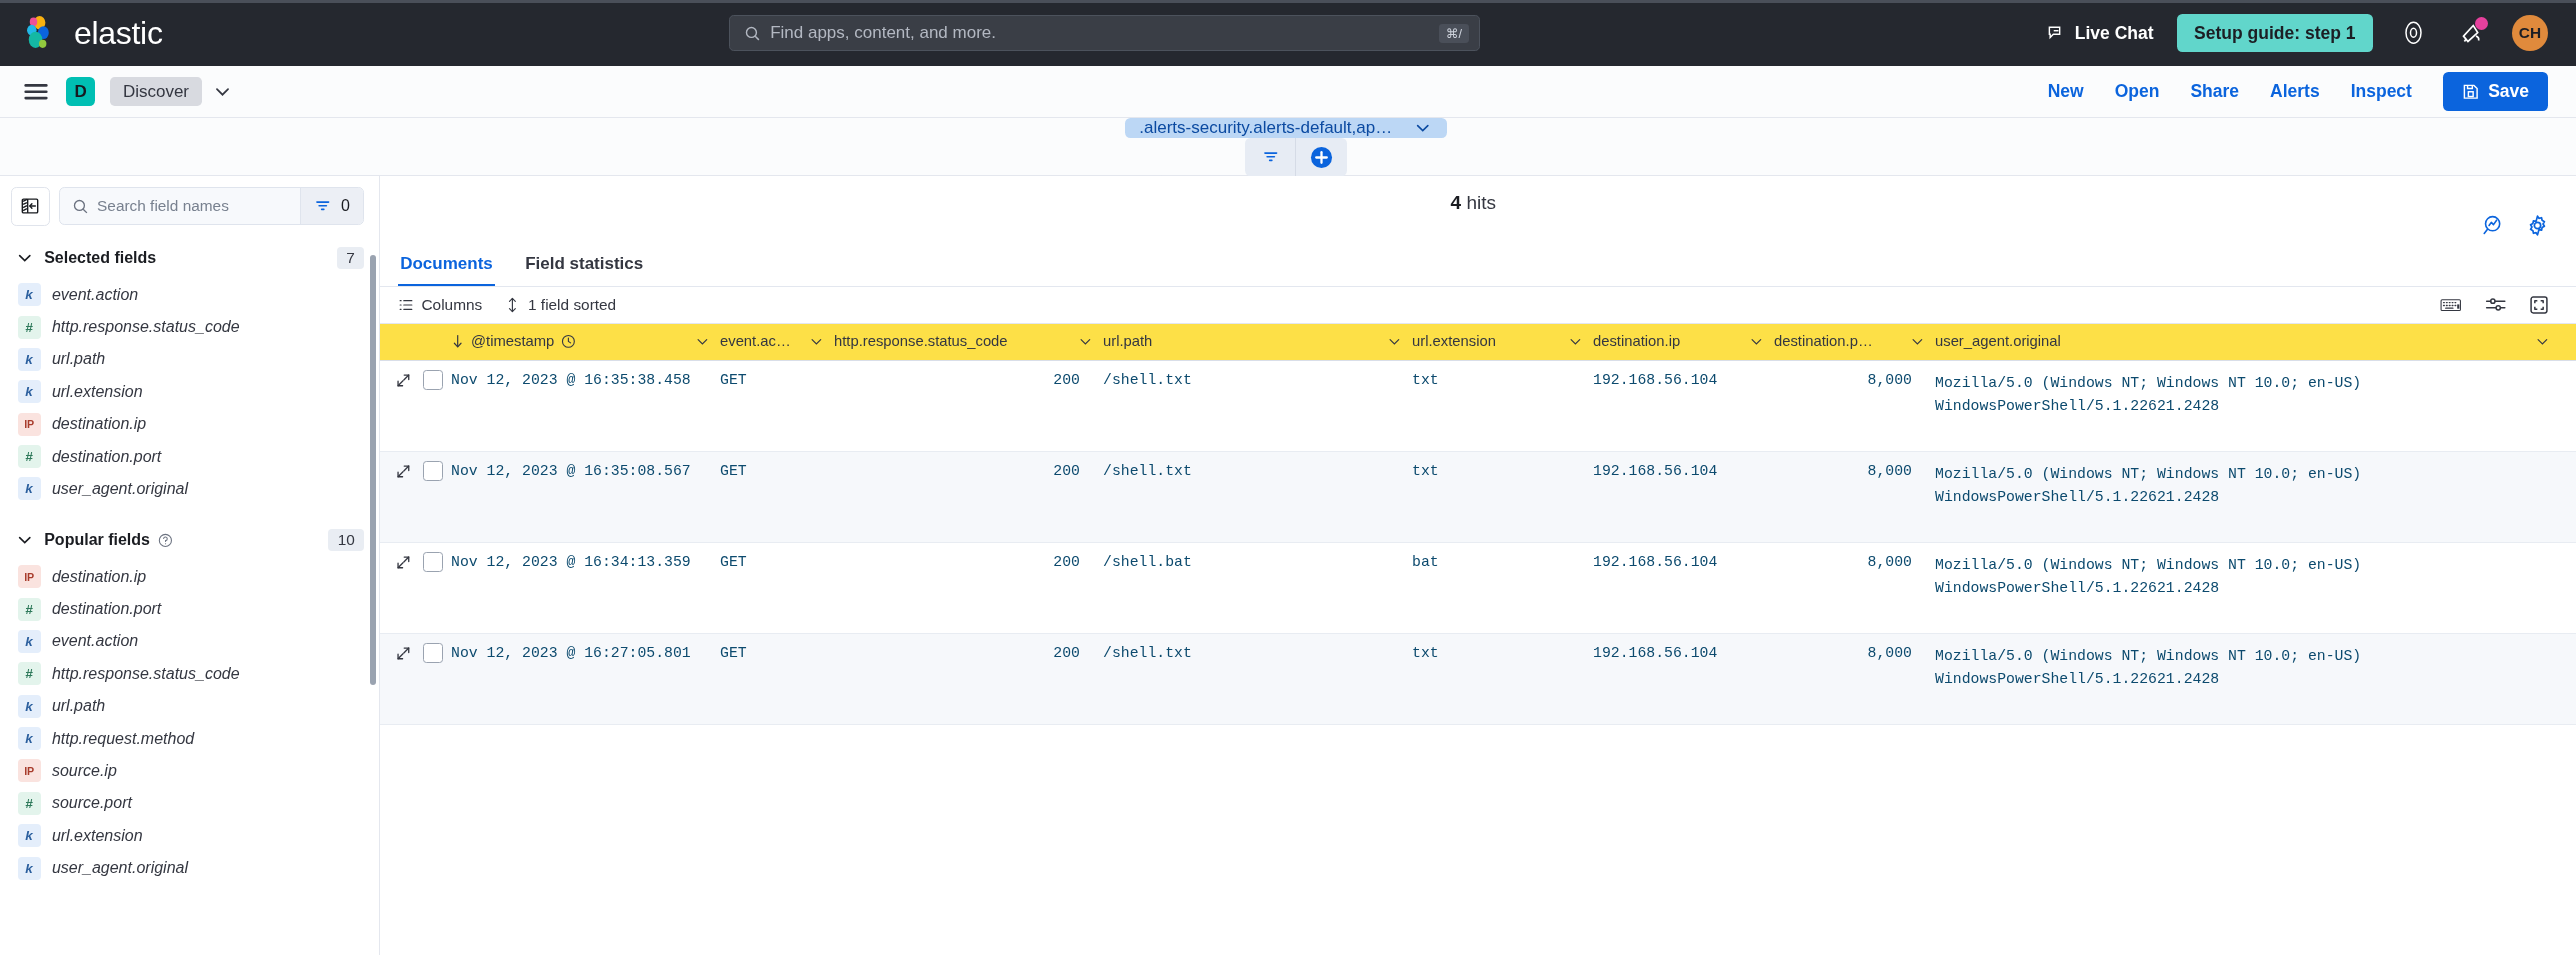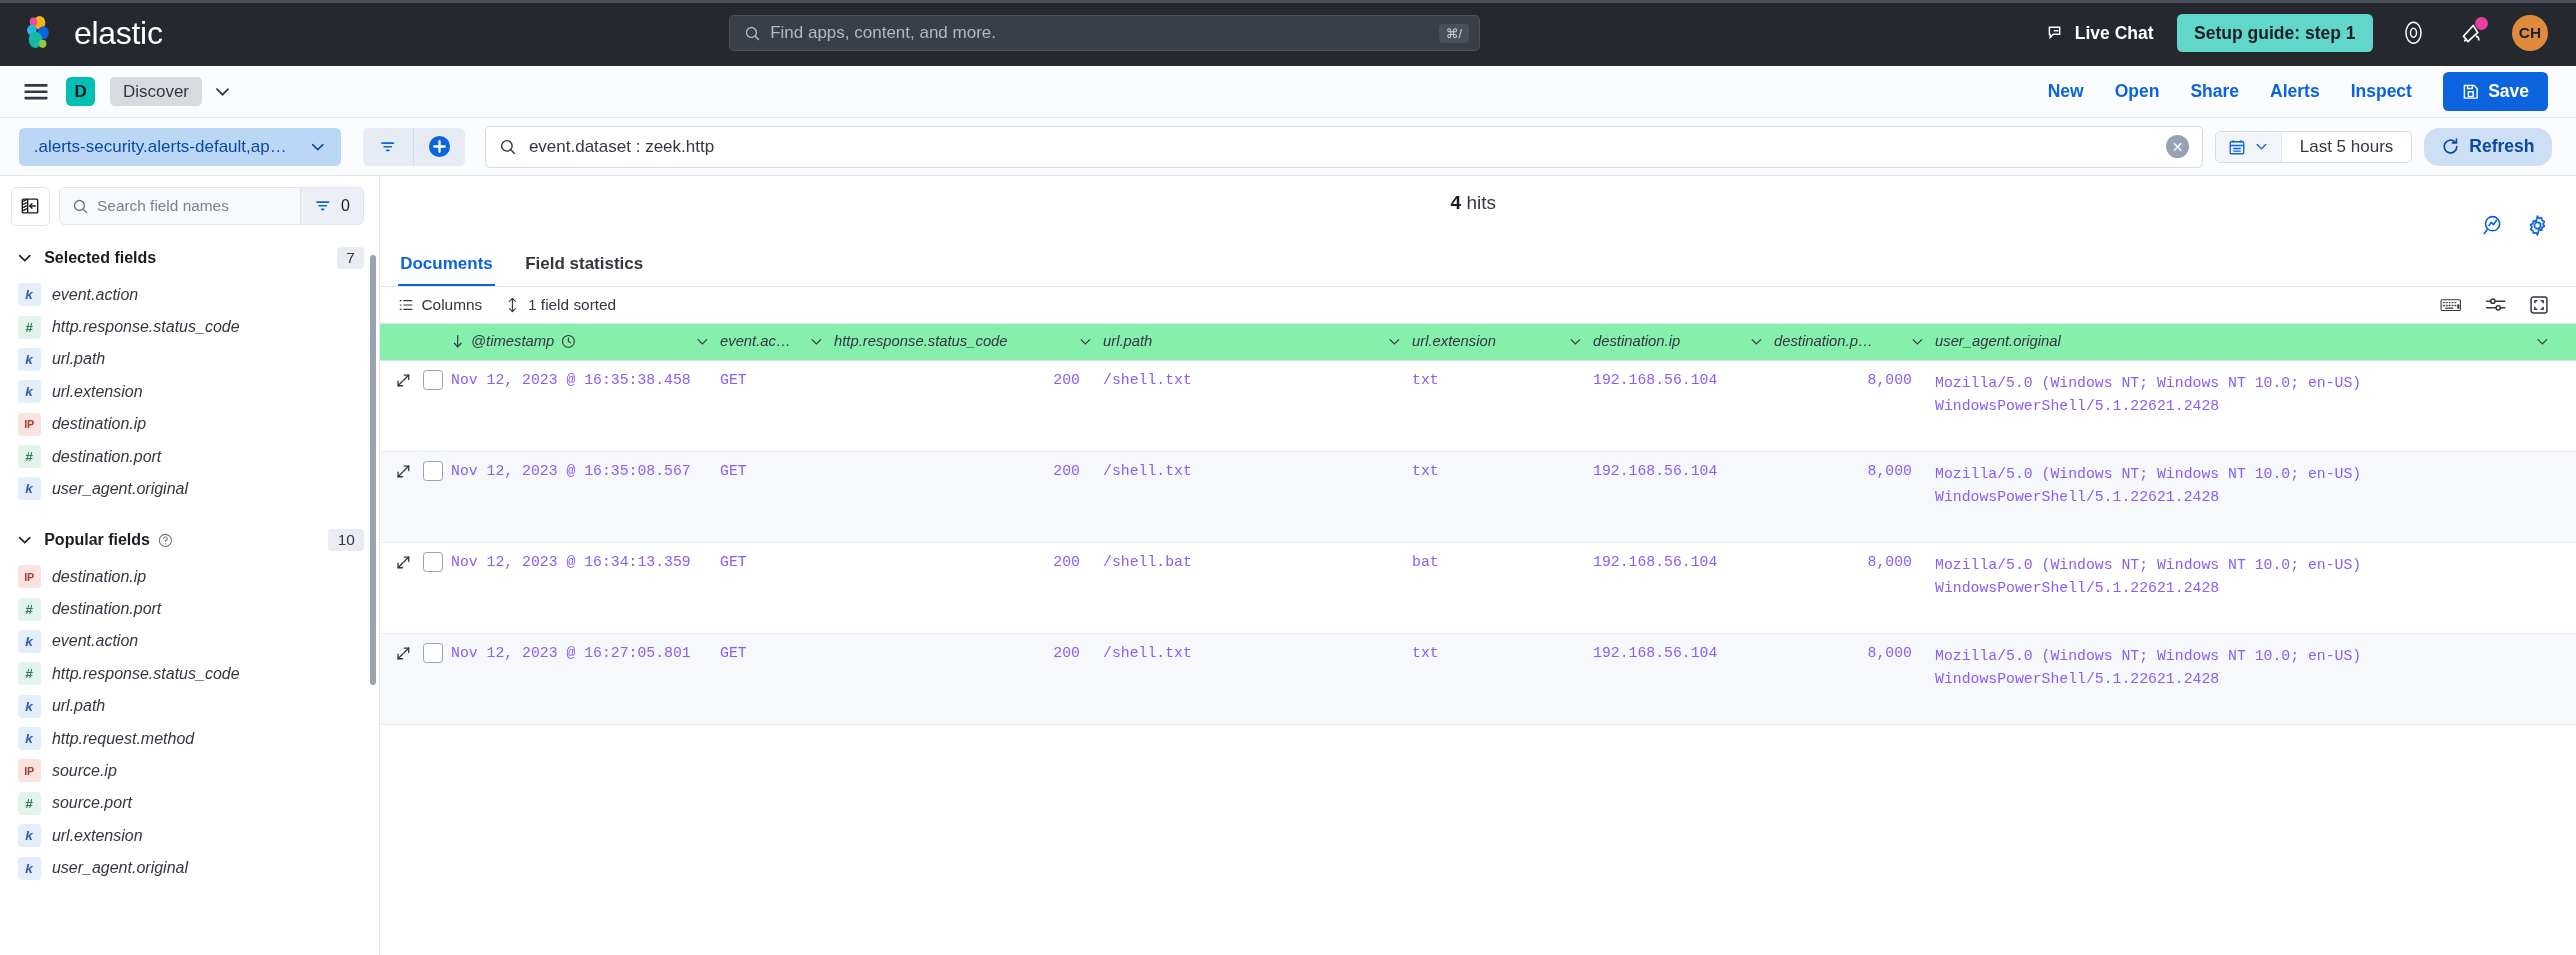--- a/index.html
+++ b/index.html
@@ -109,20 +109,21 @@
   }
 
   
   #query-bar {
     height: 58px;
     background: #fbfcfd;
     border-bottom: 0.7px solid #e4e7ee;
     display: flex; align-items: center;
     padding: 0 24px 0 19px;
     gap: 0;
+    flex-direction: column;
   }
   #data-view-picker {
     background: #bcd7f5; color: #0b4aa1;
     border-radius: 5.4px;
     height: 38px; min-width: 322px; max-width: 322px;
     display: flex; align-items: center; justify-content: space-between;
     padding: 0 14.8px;
     font-size: 17px; cursor: pointer;
   }
   #data-view-picker .dv-label { overflow: hidden; white-space: nowrap; text-overflow: ellipsis; }
@@ -294,41 +295,40 @@
   }
   .tt-btn { display: flex; align-items: center; gap: 8px; cursor: pointer; font-size: 15.4px; color: #343741; }
   .tt-right { margin-left: auto; display: flex; gap: 23px; align-items: center; }
 
   
   #doc-table { width: 100%; }
   #table-header-row {
     display: flex; align-items: center;
     border-bottom: 0.7px solid #d9dee8;
     padding: 9.4px 0 10.7px;
-    background: #86efac;
-    font-style: italic;
+    background: #fde047;
   }
   .th {
     font-size: 14.8px; color: #343741;
     display: flex; align-items: center; gap: 6.7px;
     padding-left: 0;
     overflow: hidden; white-space: nowrap;
   }
   .th .caret { margin-left: auto; padding-right: 10.7px; cursor: pointer; display: flex; }
   .th-label { cursor: pointer; overflow: hidden; text-overflow: ellipsis; }
 
   .row {
     display: flex; align-items: flex-start;
     border-bottom: 0.7px solid #e8ecf2;
     min-height: 91px;
     padding-top: 9.4px;
   }
   .row.alt { background: #f6f8fb; }
   .cell {
-    font-size: 14.8px; color: #8b5cf6;
+    font-size: 14.8px; color: #0c4a6e;
     overflow: hidden; white-space: nowrap;
     padding-top: 1.3px;
   }
   .cell.ua { white-space: normal; line-height: 1.6; }
 
   
   .c-ctl  { width: 71px; flex-shrink: 0; display: flex; align-items: center; gap: 9.4px; padding-left: 13.4px; }
   .c-ts   { width: 269px; flex-shrink: 0; }
   .c-ea   { width: 114px; flex-shrink: 0; }
   .c-sc   { width: 269px; flex-shrink: 0; }

